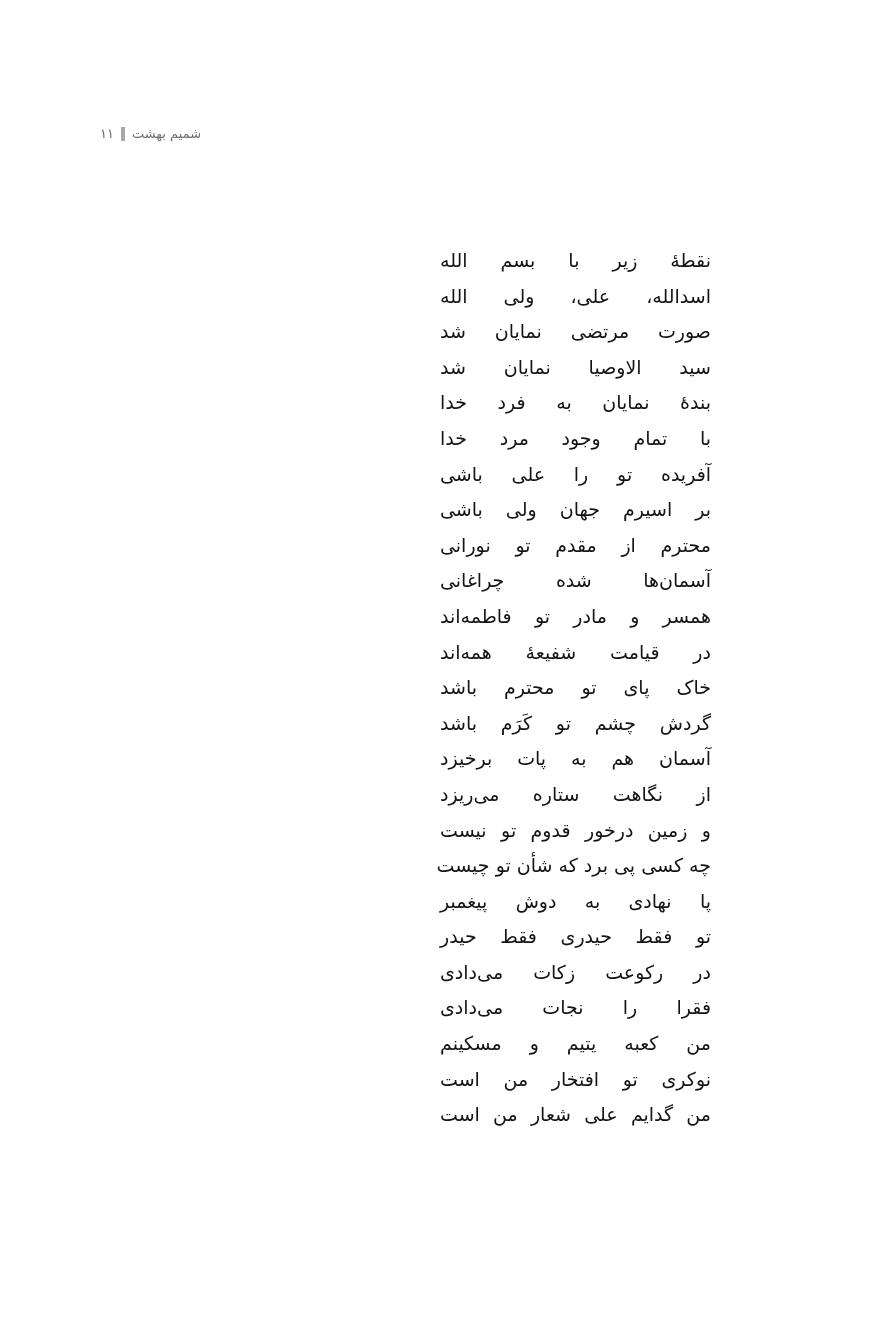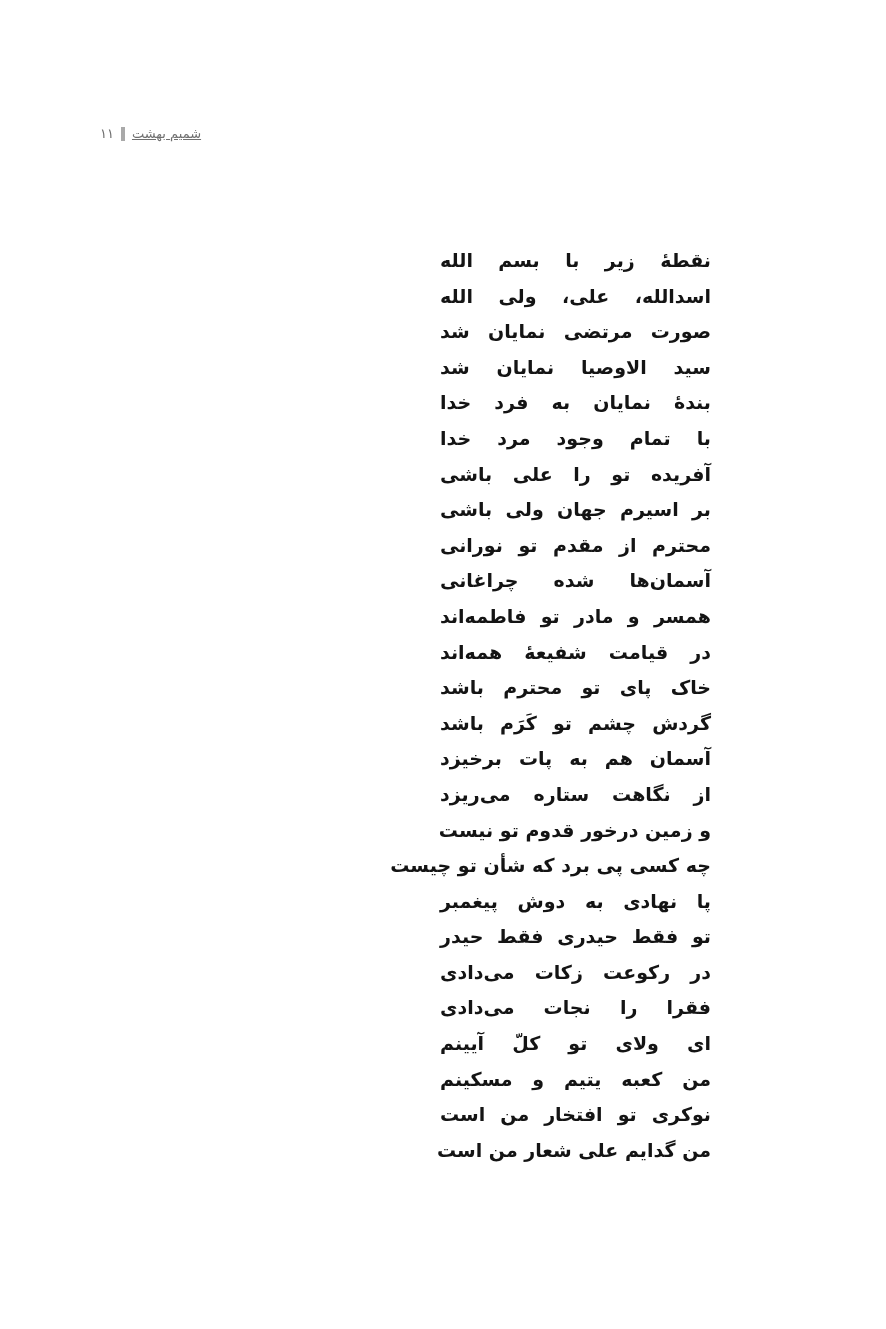--- a/index.html
+++ b/index.html
@@ -23,21 +23,20 @@
     display: flex;
     align-items: center;
     gap: 7px;
     color: #6f6f6f;
     font-size: 13px;
     line-height: 19px;
     white-space: nowrap;
   }
   .running-head .book-title {
     letter-spacing: 0;
-    text-decoration: underline;
   }
   .running-head .separator-bar {
     display: inline-block;
     width: 4px;
     height: 14px;
     background: #a9a9a9;
   }
   .running-head .page-number {
     font-size: 13px;
     text-align: center;
@@ -50,21 +49,20 @@
     direction: rtl;
     color: #141414;
     font-size: 19px;
   }
   .poem-line {
     height: 35.6px;
     line-height: 35.6px;
     text-align: justify;
     text-align-last: justify;
     white-space: nowrap;
-    font-weight: bold;
   }
 </style>
 </head>
 <body>
 
 <div class="page">
 
   <header class="running-head">
     <span class="book-title">شمیم بهشت</span>
     <span class="separator-bar"></span>
@@ -87,19 +85,18 @@
       <div class="poem-line">خاک پای تو محترم باشد</div>
       <div class="poem-line">گردش چشم تو کَرَم باشد</div>
       <div class="poem-line">آسمان هم به پات برخیزد</div>
       <div class="poem-line">از نگاهت ستاره می‌ریزد</div>
       <div class="poem-line">و زمین درخور قدوم تو نیست</div>
       <div class="poem-line">چه کسی پی برد که شأن تو چیست</div>
       <div class="poem-line">پا نهادی به دوش پیغمبر</div>
       <div class="poem-line">تو فقط حیدری فقط حیدر</div>
       <div class="poem-line">در رکوعت زکات می‌دادی</div>
       <div class="poem-line">فقرا را نجات می‌دادی</div>
-      <div class="poem-line">ای ولای تو کلّ آیینم</div>
       <div class="poem-line">من کعبه یتیم و مسکینم</div>
       <div class="poem-line">نوکری تو افتخار من است</div>
       <div class="poem-line">من گدایم علی شعار من است</div>
     </main>
 
 </div>
 
 </body></html>

